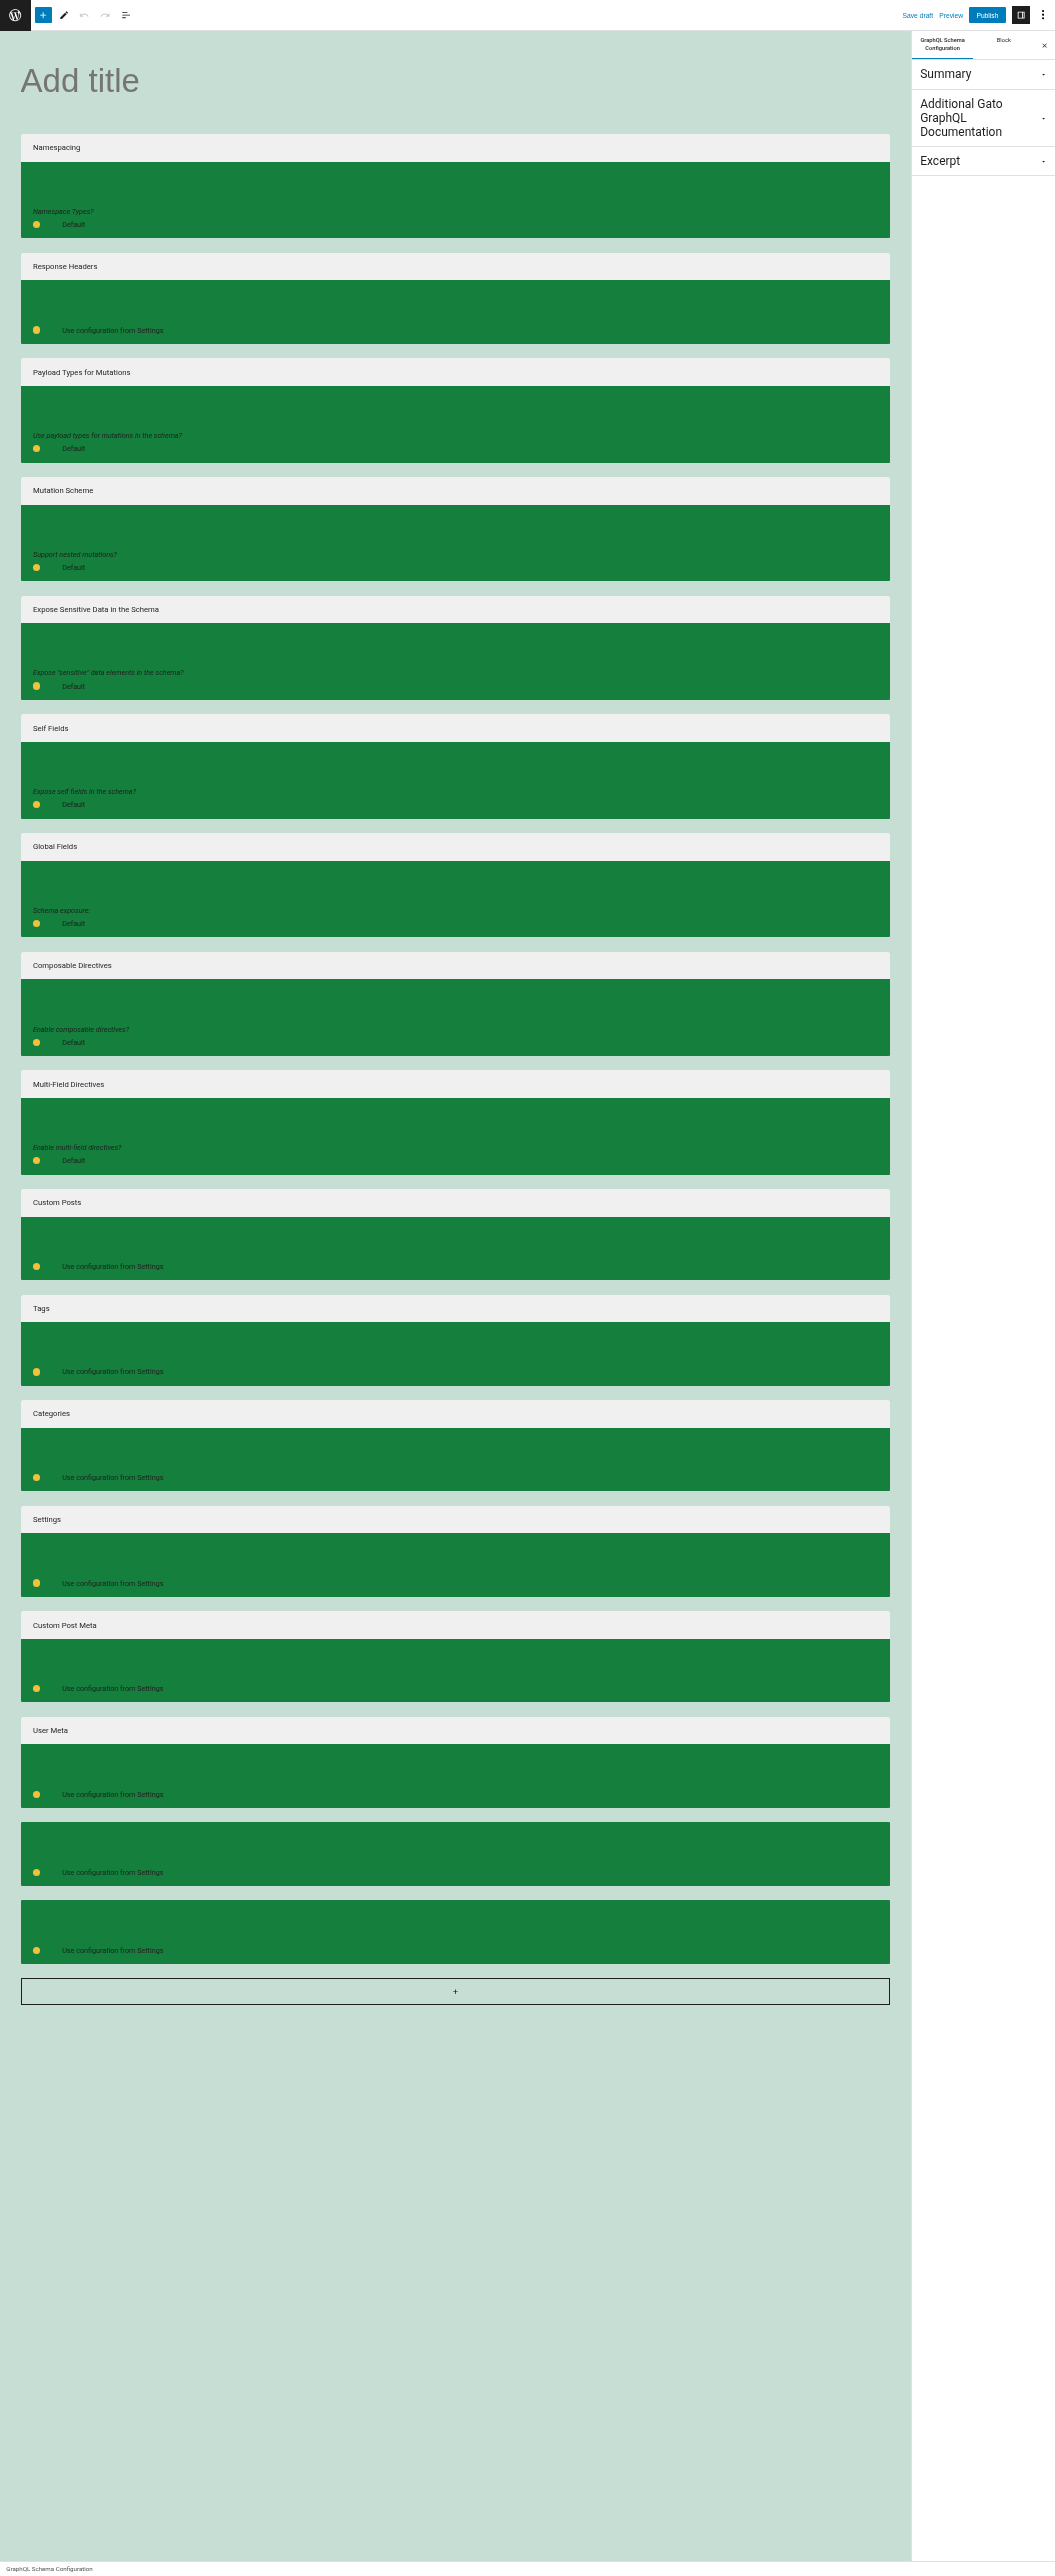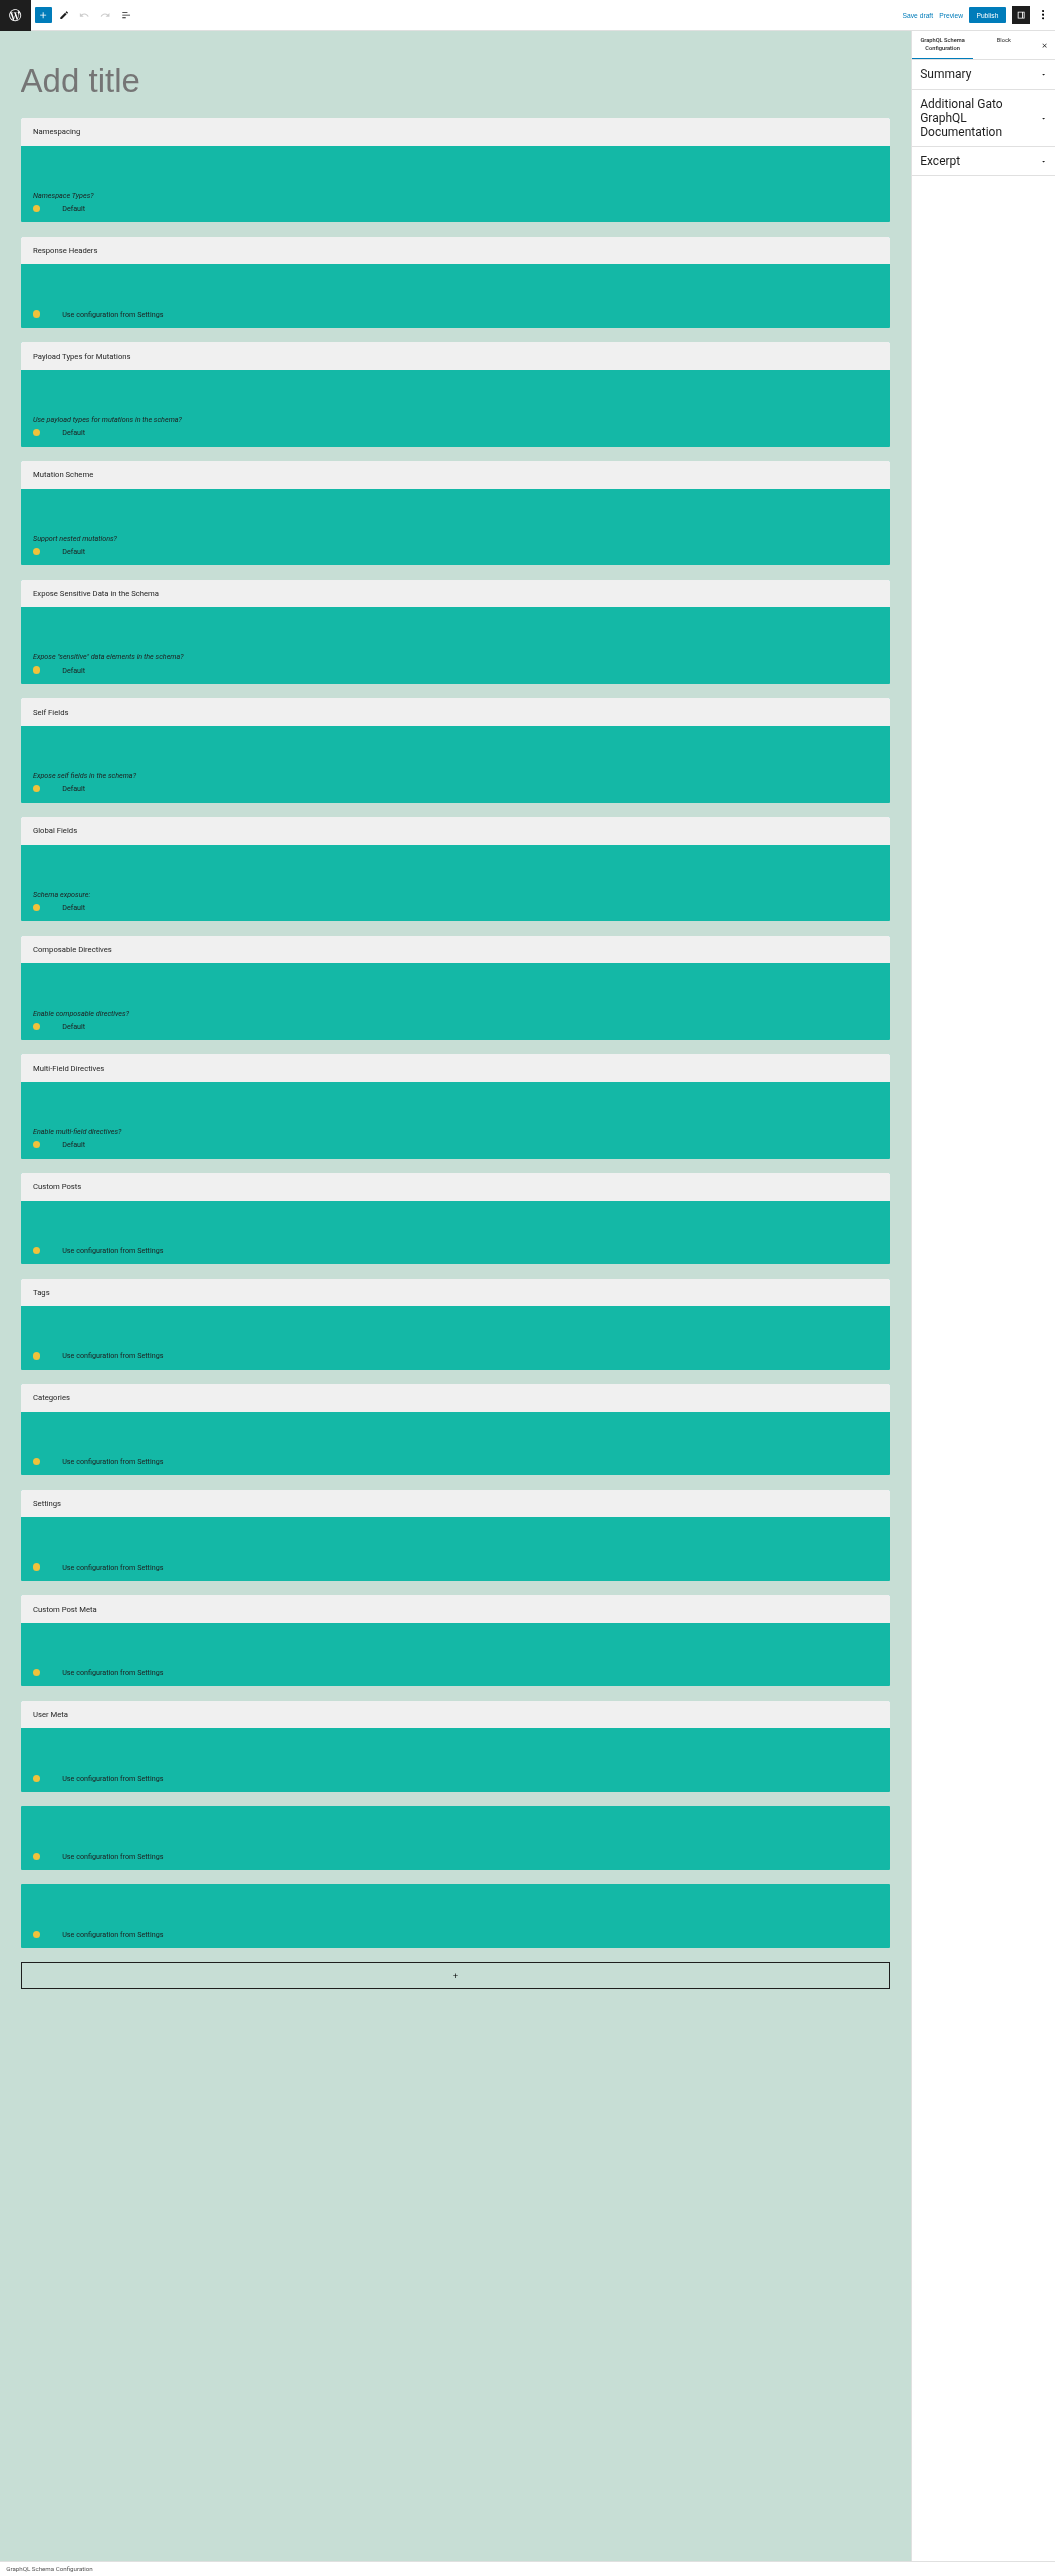--- a/index.html
+++ b/index.html
@@ -13,23 +13,23 @@
 .tool-icon { width: 16.5px; height: 16.5px; display: flex; align-items: center; justify-content: center; cursor: pointer; color: #1e1e1e; }
 .tool-icon.disabled { color: #ccc; }
 .toolbar-right { margin-left: auto; display: flex; align-items: center; gap: 6.2px; padding-right: 6.2px; }
 .link-btn { color: #007cba; background: none; border: none; cursor: pointer; font-size: 6.7px; }
 .publish-btn { background: #007cba; color: #fff; border: none; padding: 4.1px 7.2px; border-radius: 1px; cursor: pointer; font-size: 6.7px; }
 .settings-btn { width: 18.5px; height: 18.5px; background: #1e1e1e; color: #fff; display: flex; align-items: center; justify-content: center; border: none; cursor: pointer; }
 .more-btn { width: 12.4px; height: 18.5px; background: none; border: none; cursor: pointer; display: flex; align-items: center; justify-content: center; }
 
 .main { display: flex; height: calc(100vh - 31px); }
 .editor { flex: 1; background: #c7ded5; padding: 31px 20.6px; overflow-y: auto; }
-.title-input { font-size: 33px; font-weight: 300; color: #7a9189; background: none; border: none; width: 100%; margin-bottom: 18px; outline: none; }
-
-.block-card { background: #14b8a6; margin-bottom: 14.4px; border-radius: 1px; overflow: hidden; }
+.title-input { font-size: 33px; font-weight: 300; color: #7a9189; background: none; border: none; width: 100%; margin-bottom: 34px; outline: none; }
+
+.block-card { background: #15803d; margin-bottom: 14.4px; border-radius: 1px; overflow: hidden; }
 .block-header { background: #f0f0f0; padding: 9.3px 12.4px; font-size: 7.7px; color: #1e1e1e; }
 .block-body { padding: 9.3px 12.4px; margin-top: 36px; }
 .block-question { font-style: italic; font-size: 7.2px; margin-bottom: 4.1px; }
 .block-value { display: flex; align-items: center; gap: 22px; font-size: 7.2px; }
 .dot { width: 7.2px; height: 7.2px; border-radius: 50%; background: #f0c23b; display: inline-block; flex-shrink: 0; }
 
 .add-block-btn { width: 100%; border: 0.5px solid #1e1e1e; background: transparent; padding: 7.2px; font-size: 9.3px; cursor: pointer; }
 
 .sidebar { width: 144px; border-left: 0.5px solid #e0e0e0; background: #fff; overflow-y: auto; }
 .sidebar-tabs { display: flex; border-bottom: 0.5px solid #e0e0e0; align-items: stretch; }

